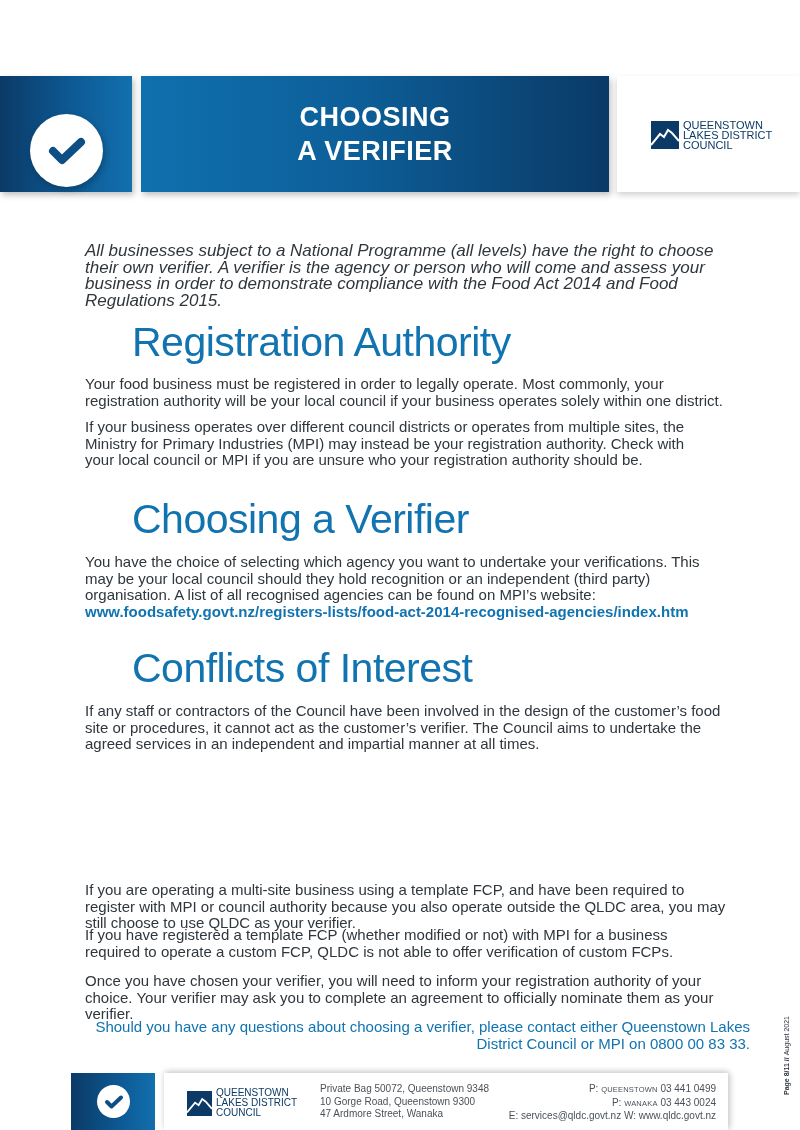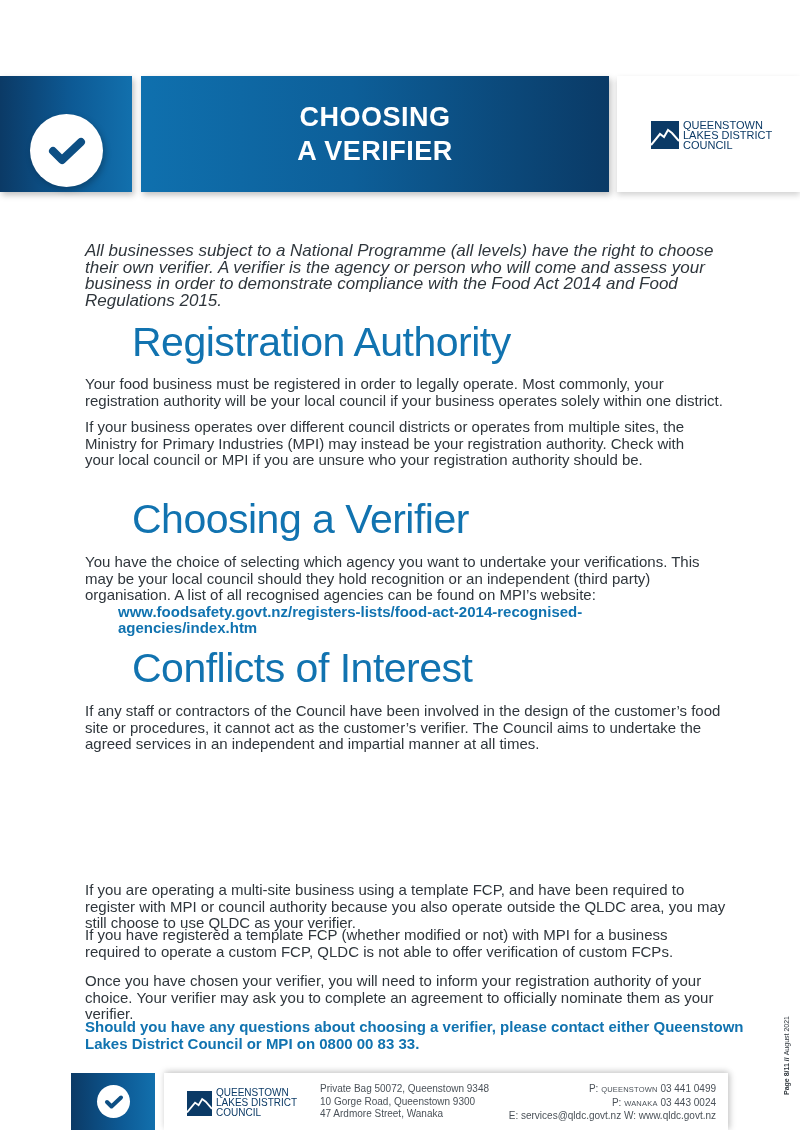--- a/index.html
+++ b/index.html
@@ -43,22 +43,22 @@
       position: absolute; left: 85px; top: 243px; width: 640px;
       font-style: italic; font-size: 17px; line-height: 16.5px; color: #2f363c;
     }
     .h1 {
       position: absolute; left: 84px; color: #1173b0; font-size: 41px; line-height: 44px;
       font-weight: normal; letter-spacing: -0.5px; margin-left: 48px;
     }
     .p {
       position: absolute; left: 85px; width: 660px; font-size: 15px; line-height: 16.5px; color: #2f363c;
     }
-    .link { display: block; color: #1173b0; font-weight: bold; margin-left: 33px; }
-    .callout { color: #1173b0; font-weight: bold; }
+    .link { display: block; color: #1173b0; font-weight: bold; }
+    .callout { color: #1173b0; font-weight: normal; text-align: right; }
 
     
     .ftr-icon-box {
       position: absolute; left: 71px; top: 1073px; width: 84px; height: 57px;
       background: linear-gradient(90deg, #0b3a66 0%, #0d5a95 60%, #1270ad 100%);
     }
     .ftr-icon-box .circle {
       position: absolute; left: 26px; top: 12px; width: 33px; height: 33px; border-radius: 50%;
       background: #fff; display: flex; align-items: center; justify-content: center;
     }

